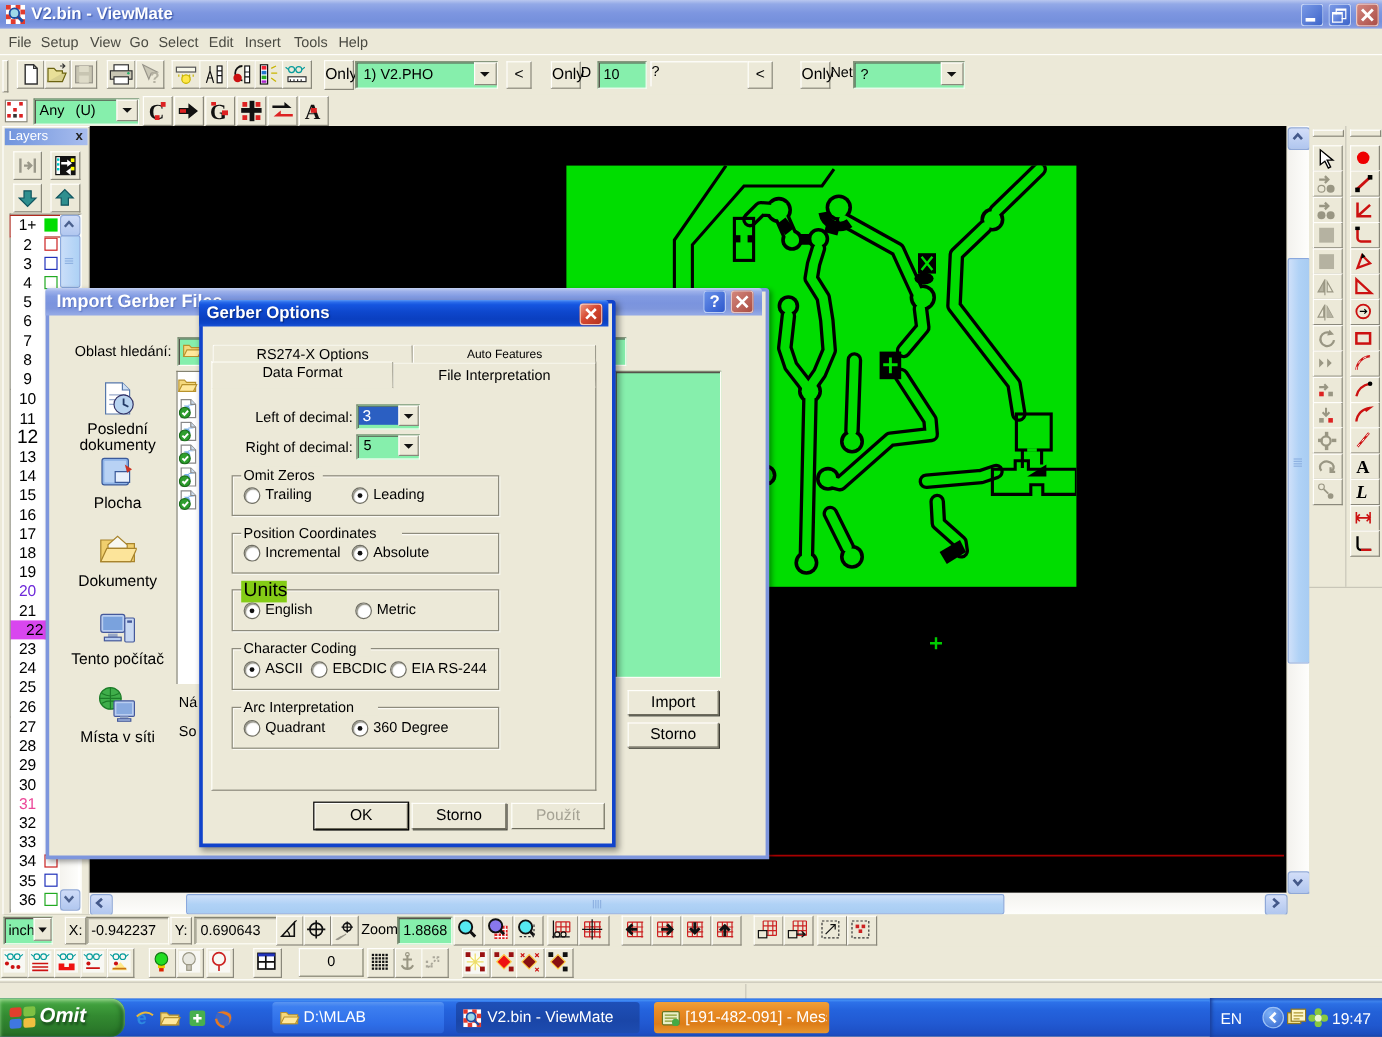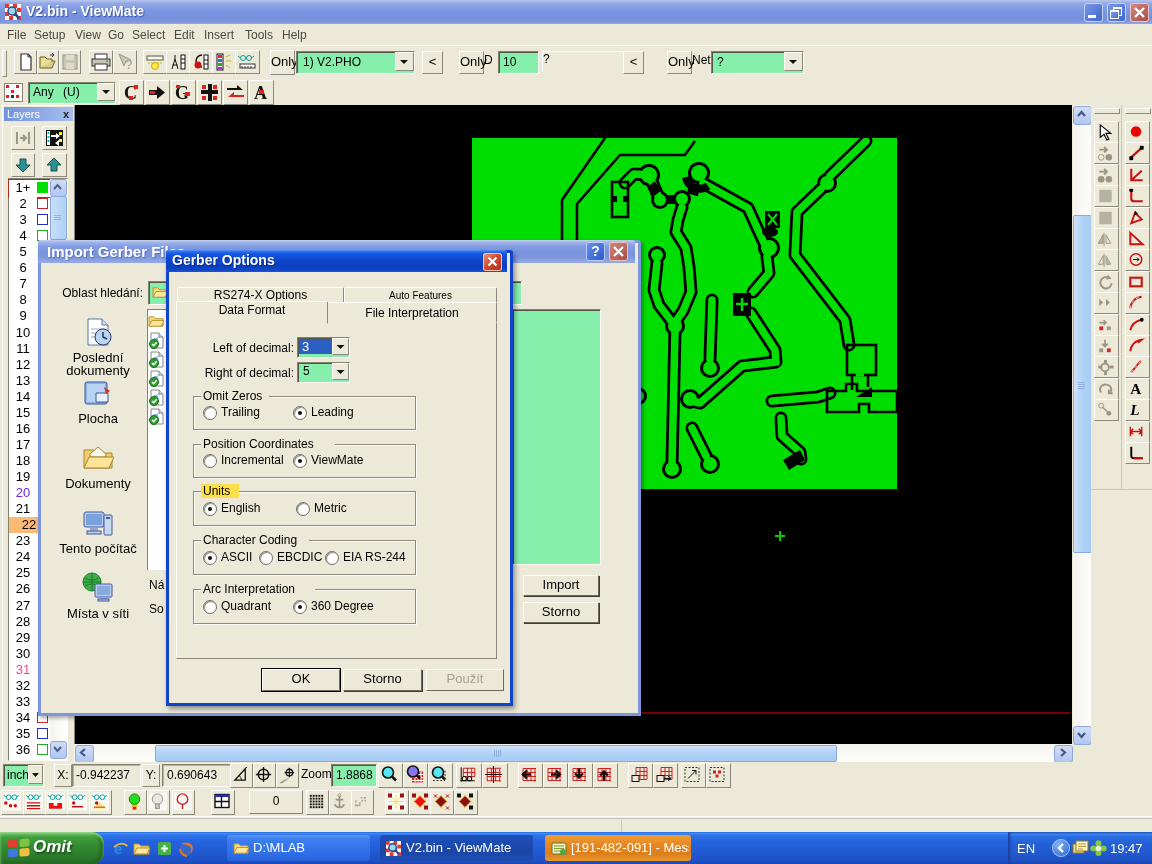--- a/index.html
+++ b/index.html
@@ -589,31 +589,31 @@
  <div class="abs" style="left:37px;top:109px;width:9px;height:9px;border:1px solid #23b;background:#fff"></div>
  <div class="abs" style="left:9px;top:123px;width:28px;height:16px;background:#fff;color:#000;text-align:center;line-height:15px;font-size:13px">4</div>
  <div class="abs" style="left:37px;top:125px;width:9px;height:9px;border:1px solid #2a2;background:#fff"></div>
  <div class="abs" style="left:9px;top:139px;width:28px;height:16px;background:#fff;color:#000;text-align:center;line-height:15px;font-size:13px">5</div>
  <div class="abs" style="left:9px;top:155px;width:28px;height:16px;background:#fff;color:#000;text-align:center;line-height:15px;font-size:13px">6</div>
  <div class="abs" style="left:9px;top:171px;width:28px;height:16px;background:#fff;color:#000;text-align:center;line-height:15px;font-size:13px">7</div>
  <div class="abs" style="left:9px;top:187px;width:28px;height:16px;background:#fff;color:#000;text-align:center;line-height:15px;font-size:13px">8</div>
  <div class="abs" style="left:9px;top:203px;width:28px;height:16px;background:#fff;color:#000;text-align:center;line-height:15px;font-size:13px">9</div>
  <div class="abs" style="left:9px;top:220px;width:28px;height:16px;background:#fff;color:#000;text-align:center;line-height:15px;font-size:13px">10</div>
  <div class="abs" style="left:9px;top:236px;width:28px;height:16px;background:#fff;color:#000;text-align:center;line-height:15px;font-size:13px">11</div>
- <div class="abs" style="left:9px;top:252px;width:28px;height:16px;background:#fff;color:#000;text-align:center;line-height:15px;font-size:13px">12</div>
+ <div class="abs" style="left:9px;top:252px;width:28px;height:16px;background:#fff;color:#000;text-align:center;line-height:15px;font-size:16px">12</div>
  <div class="abs" style="left:9px;top:268px;width:28px;height:16px;background:#fff;color:#000;text-align:center;line-height:15px;font-size:13px">13</div>
  <div class="abs" style="left:9px;top:284px;width:28px;height:16px;background:#fff;color:#000;text-align:center;line-height:15px;font-size:13px">14</div>
  <div class="abs" style="left:9px;top:300px;width:28px;height:16px;background:#fff;color:#000;text-align:center;line-height:15px;font-size:13px">15</div>
  <div class="abs" style="left:9px;top:316px;width:28px;height:16px;background:#fff;color:#000;text-align:center;line-height:15px;font-size:13px">16</div>
  <div class="abs" style="left:9px;top:332px;width:28px;height:16px;background:#fff;color:#000;text-align:center;line-height:15px;font-size:13px">17</div>
  <div class="abs" style="left:9px;top:348px;width:28px;height:16px;background:#fff;color:#000;text-align:center;line-height:15px;font-size:13px">18</div>
  <div class="abs" style="left:9px;top:364px;width:28px;height:16px;background:#fff;color:#000;text-align:center;line-height:15px;font-size:13px">19</div>
  <div class="abs" style="left:9px;top:380px;width:28px;height:16px;background:#fff;color:#6d28d9;text-align:center;line-height:15px;font-size:13px">20</div>
  <div class="abs" style="left:9px;top:396px;width:28px;height:16px;background:#fff;color:#000;text-align:center;line-height:15px;font-size:13px">21</div>
- <div class="abs" style="left:9px;top:412px;width:40px;height:16px;background:#fdba74;color:#000;text-align:center;line-height:15px;font-size:13px">22</div>
+ <div class="abs" style="left:9px;top:412px;width:40px;height:16px;background:#d946ef;color:#000;text-align:center;line-height:15px;font-size:13px">22</div>
  <div class="abs" style="left:9px;top:428px;width:28px;height:16px;background:#fff;color:#000;text-align:center;line-height:15px;font-size:13px">23</div>
  <div class="abs" style="left:9px;top:444px;width:28px;height:16px;background:#fff;color:#000;text-align:center;line-height:15px;font-size:13px">24</div>
  <div class="abs" style="left:9px;top:460px;width:28px;height:16px;background:#fff;color:#000;text-align:center;line-height:15px;font-size:13px">25</div>
  <div class="abs" style="left:9px;top:476px;width:28px;height:16px;background:#fff;color:#000;text-align:center;line-height:15px;font-size:13px">26</div>
  <div class="abs" style="left:9px;top:493px;width:28px;height:16px;background:#fff;color:#000;text-align:center;line-height:15px;font-size:13px">27</div>
  <div class="abs" style="left:9px;top:509px;width:28px;height:16px;background:#fff;color:#000;text-align:center;line-height:15px;font-size:13px">28</div>
  <div class="abs" style="left:9px;top:525px;width:28px;height:16px;background:#fff;color:#000;text-align:center;line-height:15px;font-size:13px">29</div>
  <div class="abs" style="left:9px;top:541px;width:28px;height:16px;background:#fff;color:#000;text-align:center;line-height:15px;font-size:13px">30</div>
  <div class="abs" style="left:9px;top:557px;width:28px;height:16px;background:#fff;color:#ec4899;text-align:center;line-height:15px;font-size:13px">31</div>
  <div class="abs" style="left:9px;top:573px;width:28px;height:16px;background:#fff;color:#000;text-align:center;line-height:15px;font-size:13px">32</div>
@@ -1226,23 +1226,23 @@
       <div class="rdot"></div>
     </div>
 <span class="txt" style="left:145px;top:155px">Leading</span>
 <div class="grp" style="left:27px;top:194px;width:221px;height:32px"></div>
     <div class="abs" style="left:35px;top:187px;width:130px;background:#ece9d8;padding:0 2px;font-size:12px;white-space:nowrap">Position Coordinates</div>
 <div class="rad" style="left:37px;top:204px"></div>
 <span class="txt" style="left:55px;top:203px">Incremental</span>
 <div class="rad" style="left:127px;top:204px">
       <div class="rdot"></div>
     </div>
-<span class="txt" style="left:145px;top:203px">ViewMate</span>
+<span class="txt" style="left:145px;top:203px">Absolute</span>
 <div class="grp" style="left:27px;top:241px;width:221px;height:33px"></div>
-    <div class="abs" style="left:35px;top:234px;width:34px;background:#fde047;padding:0 2px;font-size:12px;white-space:nowrap">Units</div>
+    <div class="abs" style="left:35px;top:234px;width:34px;background:#84cc16;padding:0 2px;font-size:16px;white-space:nowrap">Units</div>
 <div class="rad" style="left:37px;top:252px">
       <div class="rdot"></div>
     </div>
 <span class="txt" style="left:55px;top:251px">English</span>
 <div class="rad" style="left:130px;top:252px"></div>
 <span class="txt" style="left:148px;top:251px">Metric</span>
 <div class="grp" style="left:27px;top:290px;width:221px;height:33px"></div>
     <div class="abs" style="left:35px;top:283px;width:104px;background:#ece9d8;padding:0 2px;font-size:12px;white-space:nowrap">Character Coding</div>
 <div class="rad" style="left:37px;top:301px">
       <div class="rdot"></div>

